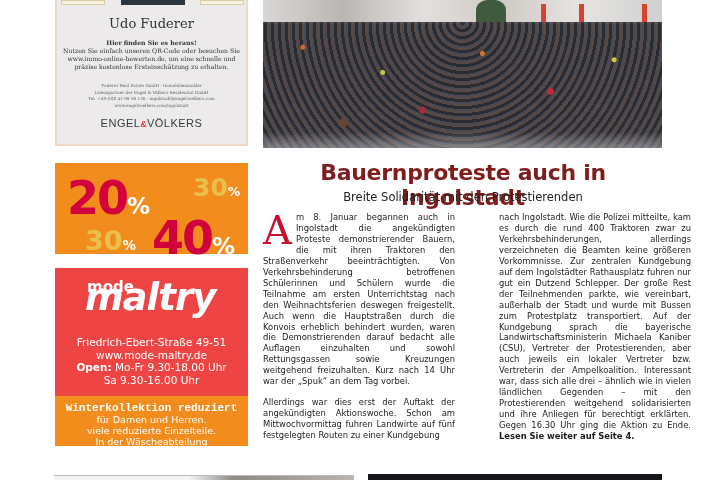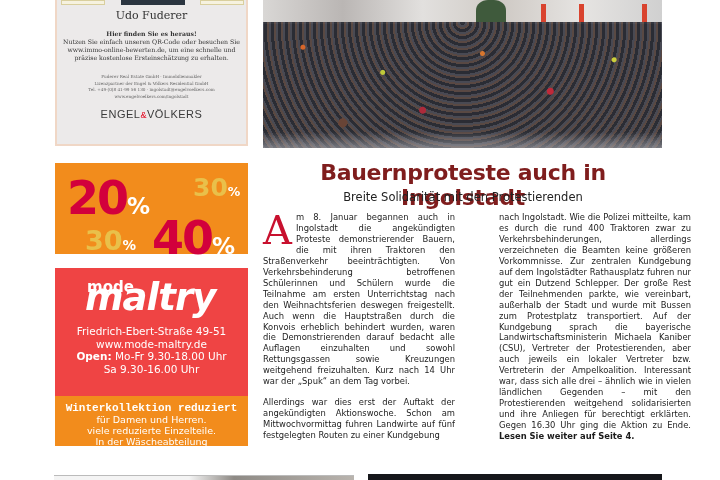--- a/index.html
+++ b/index.html
@@ -14,21 +14,21 @@
     position:absolute; left:55px; top:0; width:193px; height:146px;
     background:#eceaea;
     border:2px solid #f0d7c6; border-top:none;
     box-sizing:border-box;
     text-align:center;
   }
   .ev-ad .thumbs { position:relative; height:5px; }
   .ev-ad .thumb-l { position:absolute; left:4px; top:0; width:44px; height:5px; background:#f6f2df; border:1px solid #d9cf9e; box-sizing:border-box; }
   .ev-ad .thumb-c { position:absolute; left:64px; top:0; width:64px; height:5px; background:#2b3540; }
   .ev-ad .thumb-r { position:absolute; left:143px; top:0; width:44px; height:5px; background:#f6f2df; border:1px solid #d9cf9e; box-sizing:border-box; }
-  .ev-ad .name { font-family:"DejaVu Serif", serif; font-size:11px; margin-top:4px; color:#333; }
+  .ev-ad .name { font-family:"DejaVu Serif", serif; font-size:13px; margin-top:11px; color:#333; }
   .ev-ad .slogan { font-family:"DejaVu Serif", serif; font-size:6.2px; line-height:8px; color:#333; margin-top:8px; font-weight:bold; }
   .ev-ad .slogan div { font-weight:normal; }
   .ev-ad .slogan .head { font-weight:bold; }
   .ev-ad .contact { font-family:"DejaVu Serif", serif; font-size:4.2px; line-height:6.5px; color:#666; margin-top:12px; }
   .ev-ad .logo { font-family:"Liberation Sans", sans-serif; font-size:11px; letter-spacing:0.5px; color:#3a3a3a; margin-top:8px; }
   .ev-ad .logo .amp { color:#e2001a; font-size:9px; }
 
   
   .photo {
     position:absolute; left:263px; top:0; width:399px; height:148px;
@@ -69,21 +69,21 @@
   .maltry .p20 { left:12px; top:12px; font-size:46px; color:#d2003c; letter-spacing:-2px; }
   .maltry .p30a { left:138px; top:12px; font-size:25px; color:#e9c04a; }
   .maltry .p30b { left:30px; top:64px; font-size:27px; color:#e9c04a; }
   .maltry .p40 { left:97px; top:52px; font-size:46px; color:#d2003c; letter-spacing:-2px; }
   .maltry .red {
     position:absolute; left:0; top:105px; width:193px; height:128px; background:#ef4444; color:#fff; text-align:center;
   }
   .maltry .brand-mode { position:absolute; left:32px; top:10px; font-family:"DejaVu Sans", sans-serif; font-weight:bold; font-size:15px; color:#fff; }
   .maltry .brand-maltry { position:absolute; left:30px; top:8px; font-family:"DejaVu Sans", sans-serif; font-weight:bold; font-size:37px; color:#fff; letter-spacing:-1px; font-style:italic; }
   .maltry .brand-city { position:absolute; left:32px; top:57px; width:138px; font-size:10px; color:#fff; border-bottom:1px solid #fff; text-align:right; padding-right:10px; box-sizing:border-box; }
-  .maltry .addr { position:absolute; left:0; top:57px; width:193px; font-size:10.5px; line-height:12.5px; color:#fff; font-family:"DejaVu Sans", sans-serif; }
+  .maltry .addr { position:absolute; left:0; top:68px; width:193px; font-size:10.5px; line-height:12.5px; color:#fff; font-family:"DejaVu Sans", sans-serif; }
   .maltry .addr b { font-weight:bold; }
   .maltry .bottom-orange {
     position:absolute; left:0; top:233px; width:193px; height:50px; background:#f28c1c; text-align:center; color:#fff;
     font-family:"DejaVu Sans", sans-serif;
   }
   .maltry .bottom-orange .headline { font-weight:bold; font-size:11px; margin-top:6px;font-family:Liberation Mono, monospace; }
   .maltry .bottom-orange .line { font-size:9.5px; line-height:11px; }
 
   
   .headline-main {

